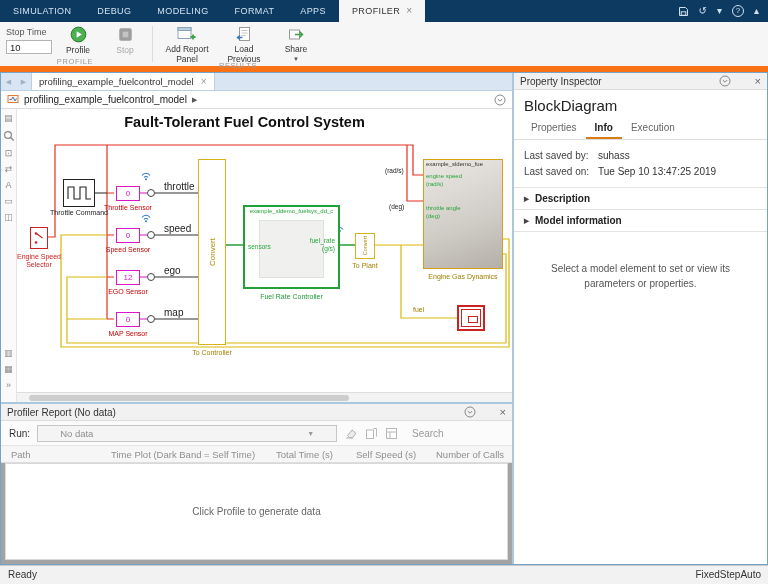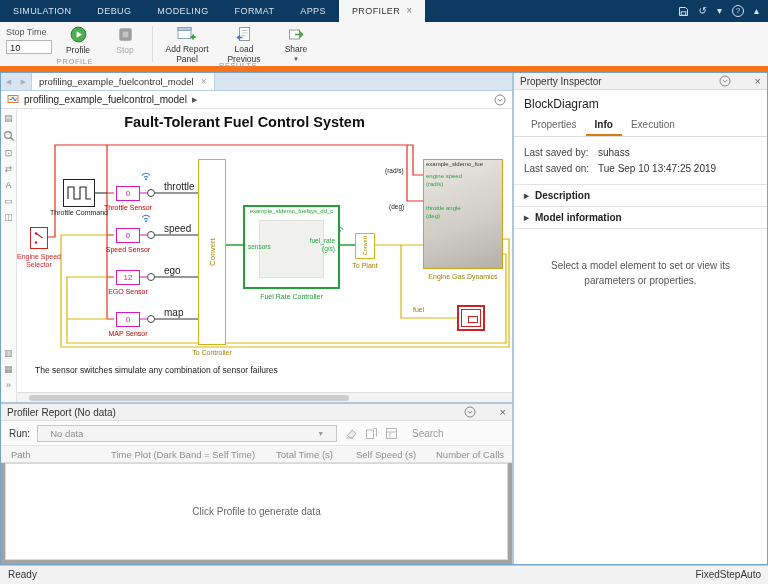--- a/index.html
+++ b/index.html
@@ -88,30 +88,30 @@
   .fuellbl{position:absolute;left:396px;top:197px;font-size:7px;color:#a08000}
   .display{left:440px;top:196px;width:28px;height:26px;border:2px solid #cc2222;box-shadow:inset 0 0 0 2px #fff,inset 0 0 0 3px #cc2222;background:#fff}
   .dispmark{position:absolute;left:9px;top:9px;width:10px;height:7px;border:1px solid #cc2222}
   .footnote{position:absolute;left:18px;top:256px;font-size:8.5px;color:#222}
 
   
   .phead,.ihead{height:17px;background:#f1f1f1;border-bottom:1px solid #ddd;display:flex;align-items:center;gap:24px;padding:0 6px;font-size:10px;color:#333}
   .phead .sp,.ihead .sp{margin-left:auto}
   .hicon{display:flex;align-items:center;color:#666;font-size:11px;line-height:1}
   .ptoolbar{height:25px;display:flex;align-items:center;gap:7px;padding:0 8px;background:#fbfbfb;border-bottom:1px solid #e5e5e5;font-size:10px;color:#333}
-  .runselect{width:300px;height:17px;border:1px solid #c6c6c6;background:#f4f4f4;color:#8f8f8f;display:flex;align-items:center;padding:0 12px;font-size:9.5px}
+  .runselect{width:300px;height:17px;border:1px solid #c6c6c6;background:#f4f4f4;color:#8f8f8f;display:flex;align-items:center;padding:0 22px;font-size:9.5px}
   .runselect .rcaret{margin-left:auto;font-size:7px;color:#999}
   .ticon{display:flex;align-items:center}
   .searchbox{margin-left:auto;margin-right:28px;width:64px;border:none;background:transparent;font-family:inherit;font-size:10px;color:#555}
   .searchbox::placeholder{color:#9a9a9a}
   .pcols{display:grid;grid-template-columns:100px 165px 80px 80px 1fr;height:17px;align-items:center;background:#f6f6f6;border-bottom:1px solid #ddd;font-size:9.5px;color:#8f8f8f;padding-left:10px}
   .pbody{position:absolute;top:59px;left:4px;right:4px;bottom:4px;border:1px solid #d9d9d9;display:flex;align-items:center;justify-content:center;font-size:10px;color:#666;background:#fff}
 
   
-  .iobject{padding:7px 10px 5px;font-size:12px;color:#222}
+  .iobject{padding:7px 10px 5px;font-size:15px;color:#222}
   .itabs{display:flex;border-bottom:1px solid #ddd;padding:0 8px}
   .itab{padding:3px 9px 4px;font-size:10px;color:#666}
   .itab.active{color:#222;font-weight:bold;border-bottom:2px solid #d97c11}
   .isaved{padding:0 10px;font-size:10px;color:#333;display:flex;gap:4px}
   .isaved .slabel{width:70px;color:#444}
   .isections{margin-top:10px;border-top:1px solid #e2e2e2}
   .isection{display:flex;align-items:center;gap:6px;padding:5px 10px;border-bottom:1px solid #e2e2e2;font-size:10px;font-weight:bold;color:#222}
   .iarrow{font-size:6.5px;color:#444}
   .ihint{margin:30px 24px 0;text-align:center;font-size:10px;color:#555;line-height:1.45}
 
@@ -381,21 +381,20 @@
           <div class="lbl egdlbl">Engine Gas Dynamics</div>
 
           <div class="ann" style="left:368px;top:58px">(rad/s)</div>
           <div class="ann" style="left:372px;top:94px">(deg)</div>
           <div class="fuellbl">fuel</div>
 
           <div class="blk display">
             <div class="dispmark"></div>
           </div>
 
-          <div class="footnote">The sensor switches simulate any combination of sensor failures</div>
         </div>
 
         <div class="hscroll">
           <div class="hthumb"></div>
         </div>
       </div>
     </div>
 
     <div class="hsplit"></div>
 

